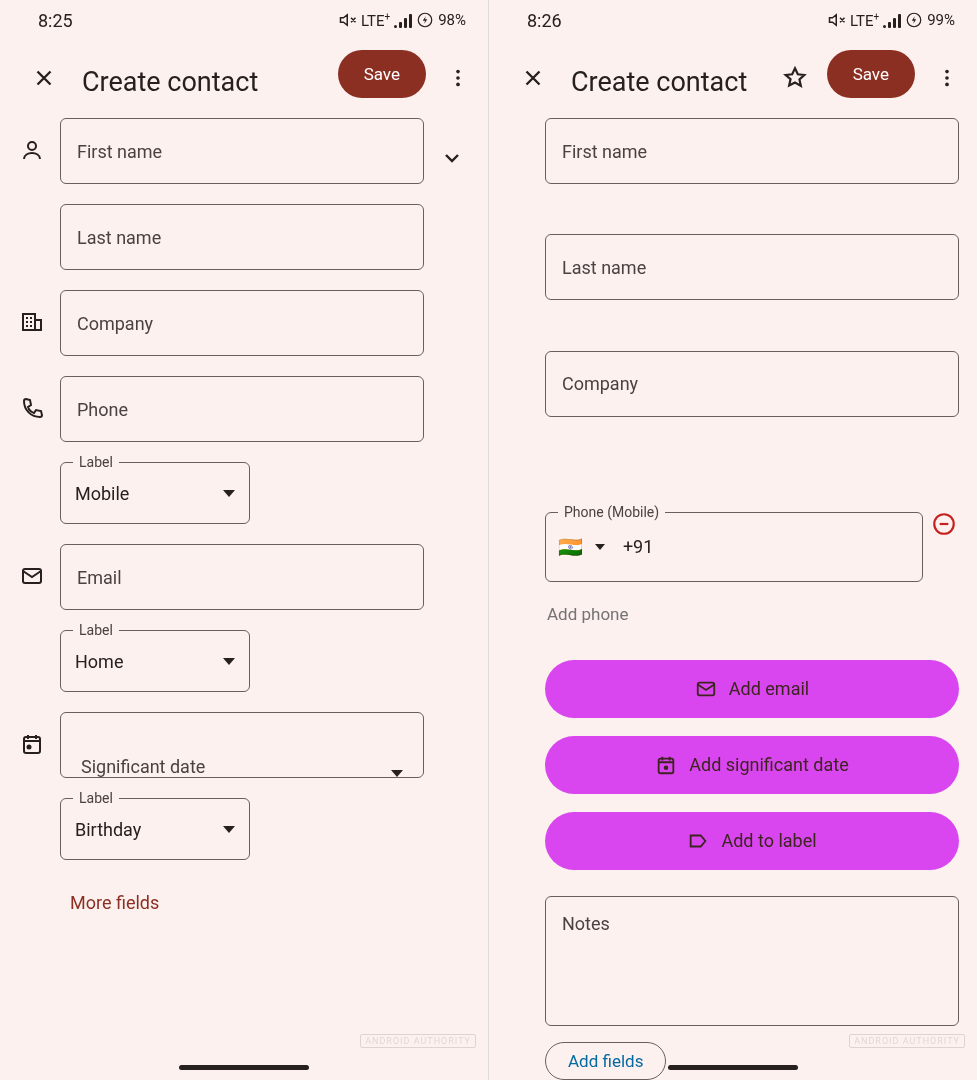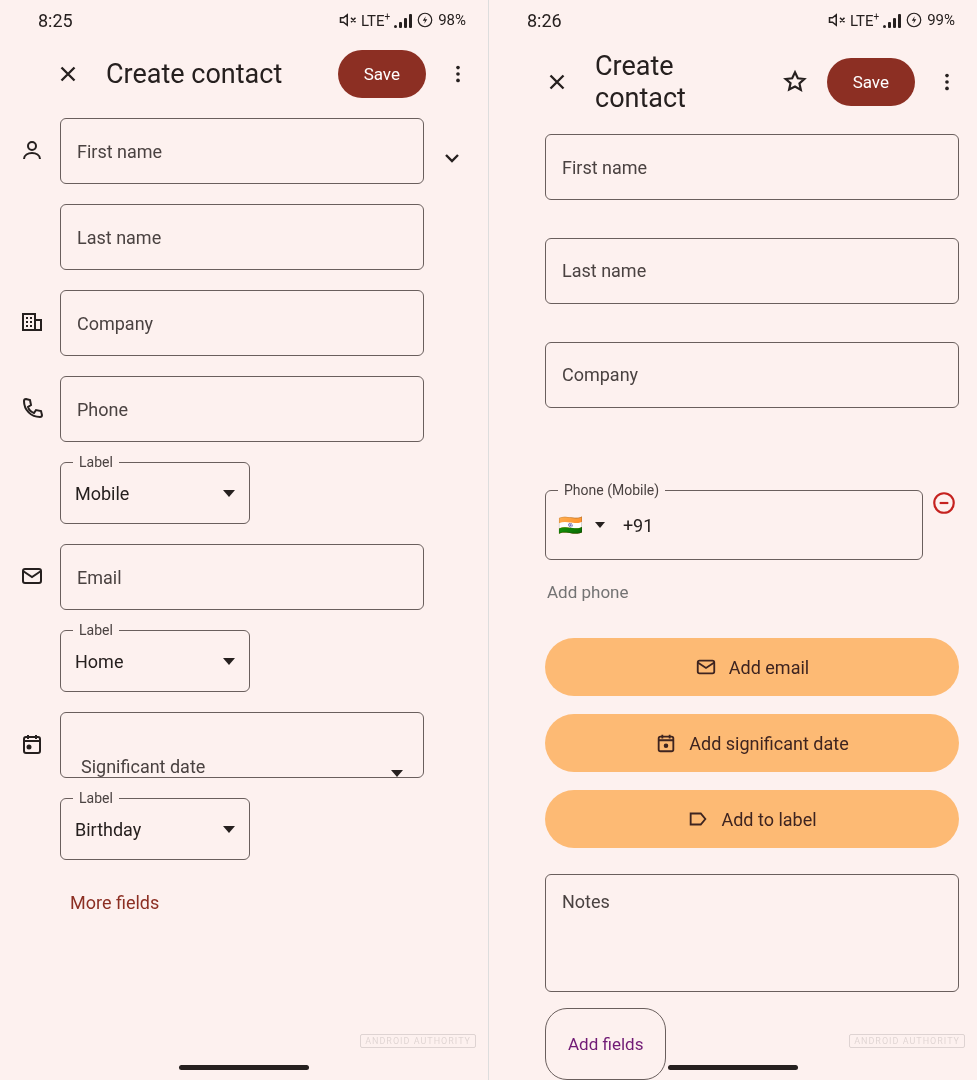--- a/index.html
+++ b/index.html
@@ -11,21 +11,21 @@
   .status { display: flex; justify-content: space-between; align-items: center; height: 40px; padding: 0 22px 0 38px; font-size: 18px; color: #26201f; }
   .status-right { display: flex; align-items: center; gap: 4px; font-size: 15px; }
   .status-right .ico { width: 18px; height: 18px; display: inline-flex; align-items: center; justify-content: center; }
   .lte sup { font-size: 10px; vertical-align: super; }
   .sigbars { display: inline-flex; align-items: flex-end; gap: 2px; height: 16px; }
   .sigbars span { width: 3px; background: #26201f; border-radius: 1px; }
   .sigbars .dot { width: 3px; height: 3px; border-radius: 50%; }
   .sigbars .b1 { height: 6px; } .sigbars .b2 { height: 10px; } .sigbars .b3 { height: 14px; }
 
   
-  .header { display: flex; align-items: center; padding: 10px 10px 20px 24px; gap: 12px; margin-left: 24px; }
+  .header { display: flex; align-items: flex-end; padding: 10px 10px 20px 24px; gap: 12px; }
   .header .title { font-size: 27px; font-weight: 400; color: #26201f; flex: 1; margin-left: 6px; }
   .icon-btn { width: 40px; height: 40px; display: inline-flex; align-items: center; justify-content: center; color: #26201f; border: none; background: none; cursor: pointer; }
   .save-btn { background: #8c2f23; color: #fff; border: none; border-radius: 26px; padding: 14px 26px; font-size: 17px; cursor: pointer; }
   svg { display: block; }
 
   
   .form { flex: 1; display: flex; flex-direction: column; padding: 0 18px 0 14px; overflow: hidden; }
   .row { display: flex; align-items: flex-start; gap: 10px; }
   .row-icon { width: 36px; display: flex; justify-content: center; padding-top: 20px; color: #26201f; }
   .row-icon.empty { width: 36px; }
@@ -45,26 +45,26 @@
   .more-fields { color: #8c2f23; font-size: 18px; padding: 12px 8px; cursor: pointer; margin-left: 48px; }
 
   
   .white-body { background: #fdf1ef; }
   .phone-field { position: relative; border: 1px solid #6a5f5d; border-radius: 6px; height: 70px; display: flex; align-items: center; padding: 0 12px; gap: 10px; }
   .phone-field .flag { font-size: 20px; }
   .phone-field .cc { font-size: 18px; color: #26201f; margin-left: 8px; }
   .phone-field .tri { width: 0; height: 0; border-left: 5px solid transparent; border-right: 5px solid transparent; border-top: 6px solid #26201f; margin-left: 2px; }
 
   .add-link { color: #737373; font-size: 17px; padding: 12px 2px; cursor: pointer; }
-  .chip-btn { background: #fdba74; color: #3e2420; border: none; border-radius: 34px; height: 58px; display: flex; align-items: center; justify-content: center; gap: 12px; font-size: 18px; cursor: pointer; margin-bottom: 18px; }
+  .chip-btn { background: #d946ef; color: #3e2420; border: none; border-radius: 34px; height: 58px; display: flex; align-items: center; justify-content: center; gap: 12px; font-size: 18px; cursor: pointer; margin-bottom: 18px; }
   .chip-btn svg { color: #3e2420; }
 
   .notes { flex: 1; height: 80px; border: 1px solid #6a5f5d; border-radius: 6px; padding: 16px; font-size: 18px; color: #4a4241; }
 
-  .add-fields-btn { border: 1px solid #6a5f5d; border-radius: 22px; padding: 25px 22px; font-size: 17px; color: #701a75; background: transparent; cursor: pointer; margin-left: 0; margin-top: 16px; width: fit-content; }
+  .add-fields-btn { border: 1px solid #6a5f5d; border-radius: 22px; padding: 8px 22px; font-size: 17px; color: #0369a1; background: transparent; cursor: pointer; margin-left: 0; margin-top: 16px; width: fit-content; }
 
   .remove-btn { display: flex; align-items: center; justify-content: center; width: 30px; color: #c5221f; margin-left: 6px; cursor: pointer; }
 
   .nav-bar { position: absolute; bottom: 10px; left: 50%; transform: translateX(-50%); width: 130px; height: 5px; background: #26201f; border-radius: 3px; }
   .rform .field, .rform .notes, .rform .chip-btn, .rform .phone-row, .rform .add-fields-btn, .rform .add-link { margin-left: 0; }
   .rform { padding: 0 18px 0 56px; }
   .phone-row { display: flex; align-items: center; margin-bottom: 10px; }
   .phone-row .phone-field { flex: 1; margin-top: 45px; }
 
   .watermark { position: absolute; right: 12px; bottom: 32px; font-size: 9px; letter-spacing: 1px; color: rgba(0,0,0,0.12); border: 1px solid rgba(0,0,0,0.12); padding: 1px 4px; border-radius: 2px; pointer-events: none; }

